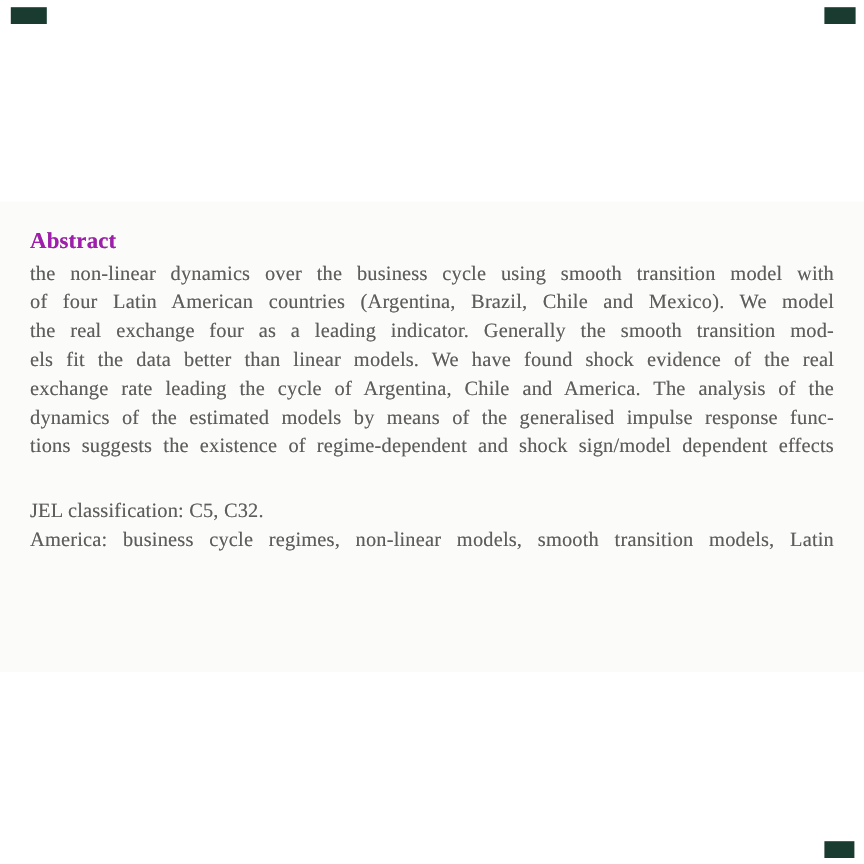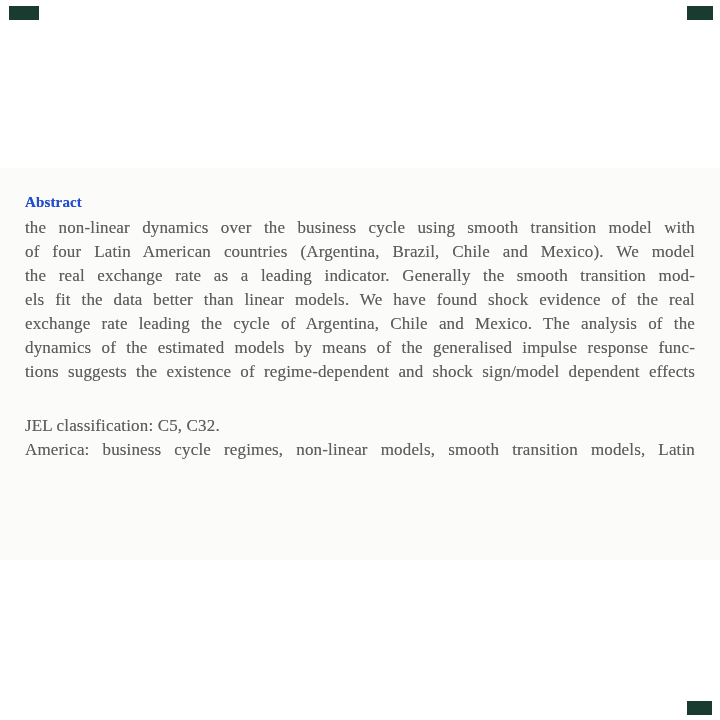--- a/index.html
+++ b/index.html
@@ -19,24 +19,24 @@
   .mark-tr{left:687px;top:6px;width:26px;height:14px;}
   .mark-br{left:687px;top:701px;width:25px;height:14px;}
   .content{
     position:absolute;left:25px;top:188px;width:670px;
     color:#5e5d5b;
     font-size:17px;
     letter-spacing:0.15px;
     text-shadow:0 0 0.5px rgba(95,94,92,0.55);
   }
   .heading{
-    font-size:15px;
+    font-size:19px;
     font-weight:bold;
     line-height:28px;
-    color:#1d4ed8;
+    color:#a21caf;
     text-shadow:0 0 0.4px rgba(64,61,58,0.6);
   }
   .body-line{
     line-height:24px;
     text-align:justify;
     text-align-last:justify;
     white-space:normal;
   }
   .body-line.last-line{
     text-align-last:left;
@@ -61,23 +61,23 @@
   <div class="scan-mark mark-tl" style="background:#1a3b2f;"></div>
   <div class="scan-mark mark-tr" style="background:#1a3b2f;"></div>
   <div class="scan-mark mark-br" style="background:#1a3b2f;"></div>
 
   <div class="content">
 
     <div class="heading">Abstract</div>
 
     <div class="body-line">the non-linear dynamics over the business cycle using smooth transition model with</div>
     <div class="body-line">of four Latin American countries (Argentina, Brazil, Chile and Mexico).  We model</div>
-    <div class="body-line">the real exchange rate as a leading indicator.  Generally the smooth transition mod-</div>
+    <div class="body-line">the real exchange four as a leading indicator.  Generally the smooth transition mod-</div>
     <div class="body-line">els fit the data better than linear models.  We have found shock evidence of the real</div>
-    <div class="body-line">exchange rate leading the cycle of Argentina, Chile and Mexico.  The analysis of the</div>
+    <div class="body-line">exchange rate leading the cycle of Argentina, Chile and America.  The analysis of the</div>
     <div class="body-line">dynamics of the estimated models by means of the generalised impulse response func-</div>
     <div class="body-line">tions suggests the existence of regime-dependent and shock sign/model dependent effects</div>
 
     <div class="meta-block">
       <div class="meta-line">JEL classification: C5, C32.</div>
       <div class="meta-line justified">America: business cycle regimes, non-linear models, smooth transition models, Latin</div>
     </div>
 
   </div>
 

